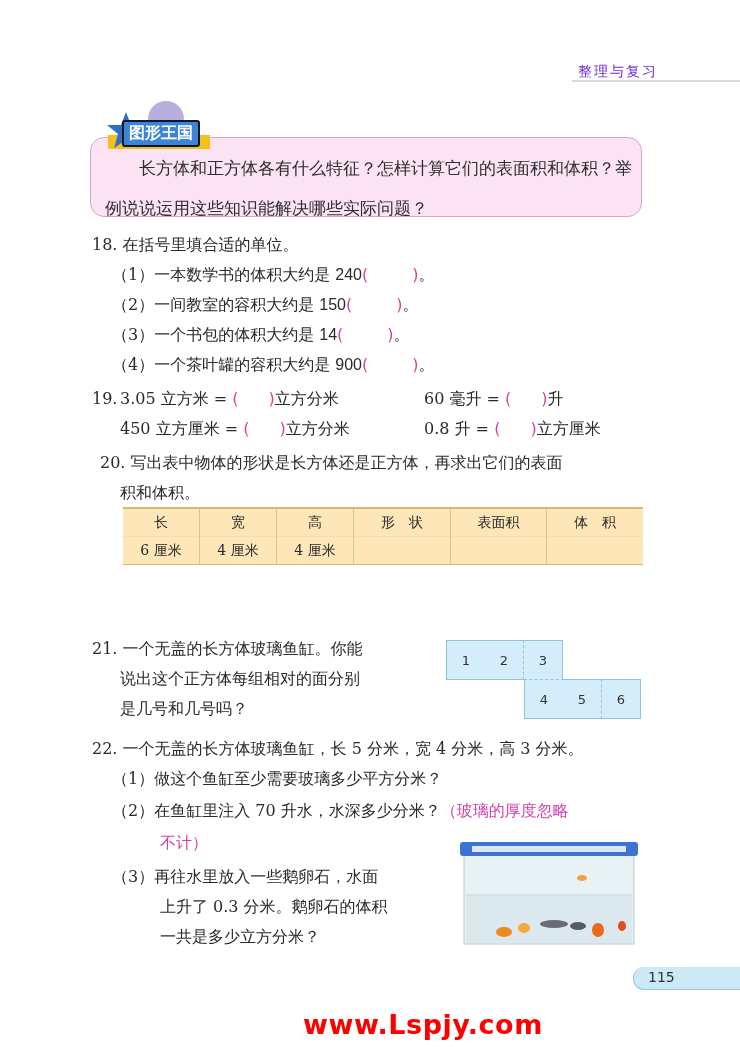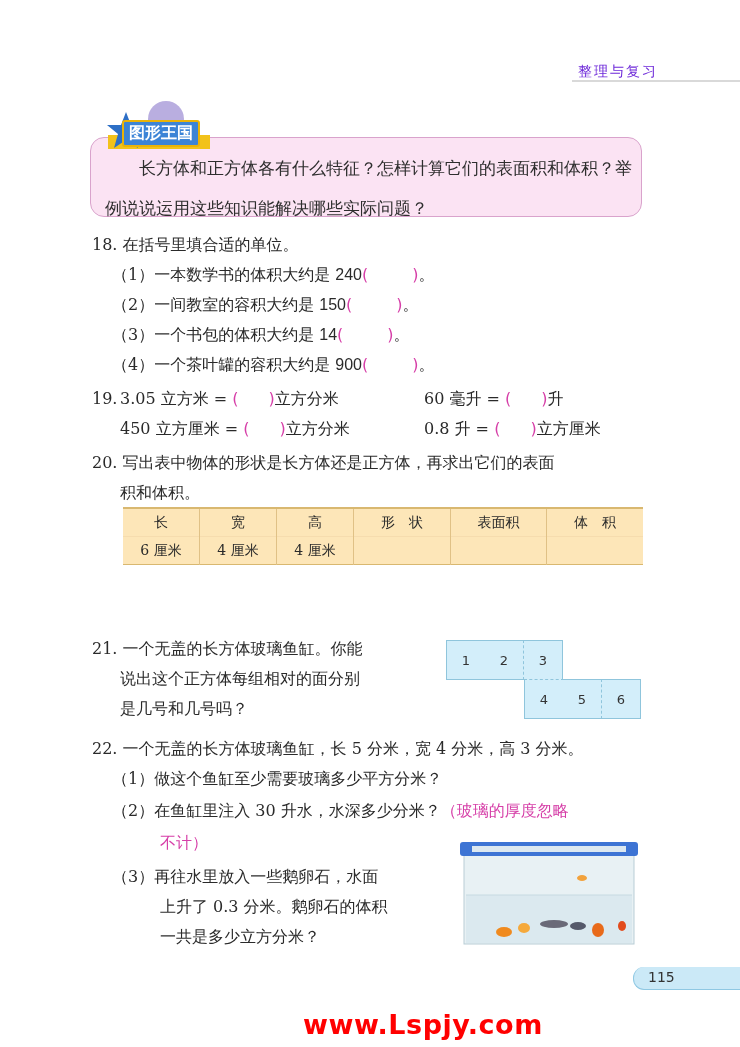--- a/index.html
+++ b/index.html
@@ -7,21 +7,21 @@
          font-family:"DejaVu Serif", "Liberation Serif", serif; color:#2a2a2a; }
   .abs { position:absolute; }
   .header-title { left:578px; top:63px; font-size:14px; letter-spacing:2px; color:#6d28d9; }
   .header-rule { left:572px; top:80px; width:168px; height:2px; background:#d9d9d9; }
 
   
   .badge-circle { left:148px; top:101px; width:36px; height:36px; border-radius:50%; background:#b9aee0; }
   .badge-star { left:106px; top:110px; width:40px; height:40px; }
   .badge-yellow { left:108px; top:135px; width:102px; height:14px; background:#f2c21a; }
   .badge-label { left:122px; top:120px; padding:1px 5px; background:#3c84d6; color:#fff; font-family:"DejaVu Sans", sans-serif;
-                 font-weight:bold; font-size:16px; border:2px solid #eab308; border-radius:3px; letter-spacing:0; }
+                 font-weight:bold; font-size:16px; border:2px solid #0f172a; border-radius:3px; letter-spacing:0; }
   .feature-box { left:90px; top:137px; width:550px; height:78px; background:#fbe3f3; border:1px solid #d9a3cc; border-radius:14px; }
   .feature-text { left:105px; top:148px; width:530px; font-size:17px; line-height:40px; text-indent:34px; color:#2e2e2e; }
 
   .q { font-size:16px; line-height:22px; white-space:nowrap; }
   .qnum { font-family:"DejaVu Serif", serif; }
   .num { font-family:Liberation Sans, sans-serif; }
   .paren { color:#d63fa8; font-family:"DejaVu Sans", sans-serif; }
   .pink { color:#d63fa8; }
 
   
@@ -86,21 +86,21 @@
 <div class="abs q" style="left:424px;top:388px;">
   <span>60 毫升 =</span> <span class="paren">(</span><span style="display:inline-block;width:30px"></span><span class="paren">)</span><span>升</span>
 </div>
 <div class="abs q" style="left:120px;top:418px;">
   <span>450 立方厘米 =</span> <span class="paren">(</span><span style="display:inline-block;width:30px"></span><span class="paren">)</span><span>立方分米</span>
 </div>
 <div class="abs q" style="left:424px;top:418px;">
   <span>0.8 升 =</span> <span class="paren">(</span><span style="display:inline-block;width:30px"></span><span class="paren">)</span><span>立方厘米</span>
 </div>
 
-<div class="abs q" style="left:92px;top:452px;">
+<div class="abs q" style="left:100px;top:452px;">
   <span class="qnum">20.</span>
   <span>写出表中物体的形状是长方体还是正方体，再求出它们的表面</span>
 </div>
 <div class="abs q" style="left:120px;top:482px;">积和体积。</div>
 
 <table class="dims">
   <tbody>
       <tr class="head">
     <th style="width:76px">长</th>
     <th style="width:76px">宽</th>
@@ -137,21 +137,21 @@
 </div>
 
 <div class="abs q" style="left:92px;top:738px;">
   <span class="qnum">22.</span>
   <span>一个无盖的长方体玻璃鱼缸，长 5 分米，宽 4 分米，高 3 分米。</span>
 </div>
 <div class="abs q" style="left:112px;top:768px;">
   <span>（1）</span><span>做这个鱼缸至少需要玻璃多少平方分米？</span>
 </div>
 <div class="abs q" style="left:112px;top:800px;">
-  <span>（2）</span><span>在鱼缸里注入 30 升水，水深多少分米？</span><span class="pink">（玻璃的厚度忽略</span>
+  <span>（2）</span><span>在鱼缸里注入 70 升水，水深多少分米？</span><span class="pink">（玻璃的厚度忽略</span>
 </div>
 <div class="abs q pink" style="left:160px;top:832px;">不计）</div>
 <div class="abs q" style="left:112px;top:866px;">
   <span>（3）</span><span>再往水里放入一些鹅卵石，水面</span>
 </div>
 <div class="abs q" style="left:160px;top:896px;">上升了 0.3 分米。鹅卵石的体积</div>
 <div class="abs q" style="left:160px;top:926px;">一共是多少立方分米？</div>
 
 <svg class="abs tank" viewBox="0 0 182 106">
   <rect x="6" y="12" width="170" height="92" fill="#e8f1f4" stroke="#b9cdd6" stroke-width="1"></rect>

